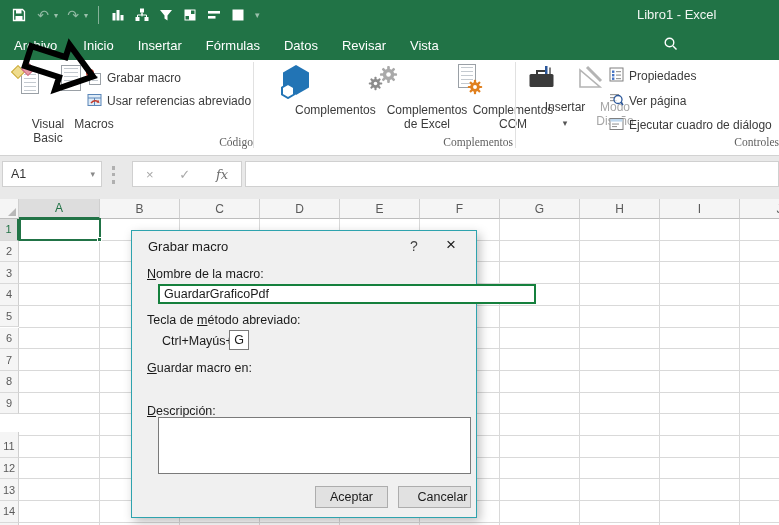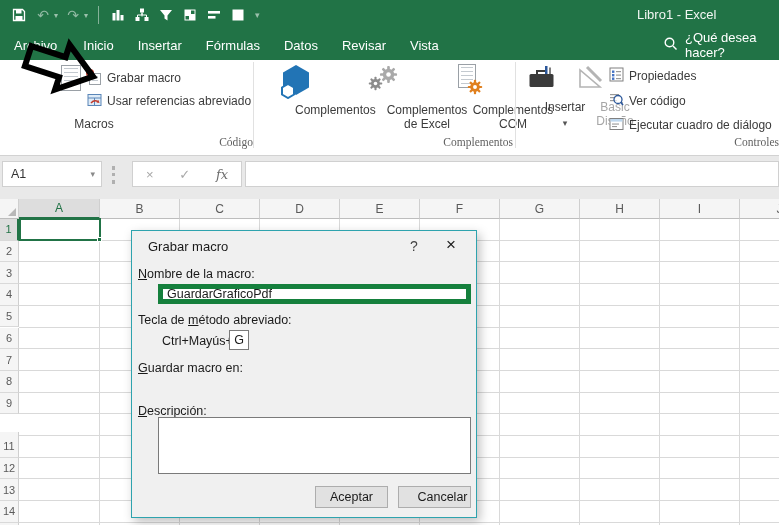--- a/index.html
+++ b/index.html
@@ -58,23 +58,23 @@
   .vline { position:absolute; top:219px; height:306px; width:1px; background:#d9d9d9; }
   .hline { position:absolute; left:19px; width:760px; height:1px; background:#d9d9d9; }
   .selcell { position:absolute; left:19px; top:218px; width:82px; height:23px; border:2px solid #217346; background:#fff; z-index:3; }
   .selcell .handle { position:absolute; right:-3px; bottom:-3px; width:5px; height:5px; background:#217346; border:1px solid #fff; }
 
   
   .dialog { position:absolute; left:131px; top:230px; width:346px; height:288px; background:#f0f0f0; border:1px solid #2ea3ae; box-shadow:3px 4px 10px rgba(0,0,0,.25); z-index:10; font-size:12.5px; color:#1a1a1a; }
   .dlg-title { position:absolute; left:16px; top:8px; font-size:13px; }
   .dlg-help { position:absolute; left:272px; top:7px; font-size:14px; color:#444; width:20px; text-align:center; }
   .dlg-close { position:absolute; left:306px; top:4px; font-size:17px; color:#1a1a1a; width:26px; text-align:center; }
-  .dlg-label { position:absolute; left:6px; }
+  .dlg-label { position:absolute; left:15px; }
   .u { text-decoration:underline; }
-  .dlg-input { position:absolute; left:26px; width:313px; height:20px; border:5px solid #15803d; background:#fff; font-size:12.5px; font-family:inherit; color:#1a1a1a; padding:0 4px; }
+  .dlg-input { position:absolute; left:26px; width:378px; height:20px; border:2px solid #15803d; background:#fff; font-size:12.5px; font-family:inherit; color:#1a1a1a; padding:0 4px; }
   .keybox { position:absolute; left:97px; top:99px; width:20px; height:20px; border:1px solid #7a7a7a; background:#fff; display:flex; align-items:center; justify-content:center; }
   .combo { position:absolute; left:26px; top:142px; width:313px; height:21px; border:1px solid #7a7a7a; background:#fff; display:flex; align-items:center; }
   .combo .val { padding-left:5px; flex:1; }
   .combo .dd { width:20px; height:100%; background:#e9e9e9; border-left:1px solid #a8a8a8; position:relative; }
   .chev { position:absolute; left:6px; top:6px; width:7px; height:7px; border-right:1.6px solid #555; border-bottom:1.6px solid #555; transform:rotate(45deg) scale(1,.8); }
   .dlg-textarea { position:absolute; left:26px; top:186px; width:313px; height:57px; border:1px solid #7a7a7a; background:#fff; resize:none; font-family:inherit; }
   .dlg-btn { position:absolute; top:255px; width:73px; height:22px; background:#e1e1e1; border:1px solid #adadad; font-size:12.5px; color:#1a1a1a; display:flex; align-items:center; justify-content:center; }
 
   .arrow-anno { position:absolute; left:20px; top:30px; width:80px; height:76px; z-index:20; }
 </style>
@@ -151,37 +151,45 @@
       <div class="tab">Revisar</div>
       <div class="tab">Vista</div>
     </div>
   <div class="tell-me" style="position:absolute;left:655px;top:30px;height:30px;">
     <span>
       <svg width="15" height="15">
           <circle cx="6.5" cy="6.5" r="4.3" fill="none" stroke="#fff" stroke-width="1.4"></circle>
           <line x1="10" y1="10" x2="13.5" y2="13.5" stroke="#fff" stroke-width="1.4"></line>
         </svg>
     </span>
-    <span>¿Qué desea hacer?</span>
   </div>
 
   <div class="ribbon">
     <svg width="0" height="0" style="position:absolute">
       <defs>
         <symbol id="gear" viewBox="0 0 20 20">
           <rect x="8.6" y="1" width="2.8" height="18" rx="1"></rect>
           <rect x="8.6" y="1" width="2.8" height="18" rx="1" transform="rotate(45 10 10)"></rect>
           <rect x="8.6" y="1" width="2.8" height="18" rx="1" transform="rotate(90 10 10)"></rect>
           <rect x="8.6" y="1" width="2.8" height="18" rx="1" transform="rotate(135 10 10)"></rect>
           <circle cx="10" cy="10" r="6"></circle>
           <circle cx="10" cy="10" r="2.4" fill="#ffffff"></circle>
         </symbol>
       </defs>
     </svg>
 
+    <div class="bigbtn" style="left:4px;width:44px;">
+      <span style="position:absolute;left:8px;top:4px;width:30px;height:32px;">
+        <span class="sheet" style="position:absolute;left:9px;top:7px;width:18px;height:23px;"></span>
+        <span class="diamond" style="left:1px;top:3px;width:10px;height:10px;background:#efdc8e;border:1px solid #c9a93b;"></span>
+        <span class="diamond" style="left:11px;top:0;width:10px;height:10px;background:#e89aa6;border:1px solid #c96a7e;"></span>
+      </span>
+      <span class="lbl" style="top:57px;">Visual</span>
+      <span class="lbl" style="top:71px;">Basic</span>
+    </div>
     <div class="bigbtn" style="left:50px;width:44px;">
       <span class="sheet" style="position:absolute;left:11px;top:5px;width:20px;height:26px;"></span>
       <span class="lbl" style="top:57px;">Macros</span>
     </div>
 
     <div class="smallbtn" style="left:87px;top:9px;">
       <span style="position:relative;width:15px;height:15px;">
         <span class="sheet" style="position:absolute;left:2px;top:2px;width:12px;height:12px;"></span>
         <span style="position:absolute;left:-1px;top:-2px;width:8px;height:8px;border-radius:50%;background:#c0392b;"></span>
       </span>
@@ -246,21 +254,21 @@
       <span class="lbl" style="top:40px;">Insertar</span>
       <span class="lbl" style="top:56px;font-size:9px;color:#555;">▾</span>
     </div>
     <div class="bigbtn gray-txt" style="left:567px;width:48px;">
       <span style="position:absolute;left:11px;top:5px;">
         <svg width="26" height="26">
             <polygon points="2,22 22,22 2,5" fill="none" stroke="#b4b4b4" stroke-width="1.6"></polygon>
             <line x1="9" y1="2" x2="23" y2="16" stroke="#b4b4b4" stroke-width="3"></line>
           </svg>
       </span>
-      <span class="lbl" style="top:40px;">Basic</span>
+      <span class="lbl" style="top:40px;">Modo</span>
       <span class="lbl" style="top:54px;">Diseño</span>
     </div>
     <div class="smallbtn" style="left:609px;top:7px;">
       <span>
         <svg width="15" height="15">
             <rect x="1" y="1" width="13" height="13" fill="#fff" stroke="#808080"></rect>
             <rect x="3" y="3.5" width="2.4" height="2.4" fill="#4472c4"></rect>
             <rect x="3" y="7" width="2.4" height="2.4" fill="#4472c4"></rect>
             <rect x="3" y="10.5" width="2.4" height="2.4" fill="#4472c4"></rect>
             <rect x="7" y="4" width="5" height="1.2" fill="#9a9a9a"></rect>
@@ -273,21 +281,21 @@
     <div class="smallbtn" style="left:609px;top:32px;">
       <span>
         <svg width="15" height="15">
             <rect x="1" y="2" width="9" height="1.2" fill="#9a9a9a"></rect>
             <rect x="1" y="5" width="6" height="1.2" fill="#9a9a9a"></rect>
             <rect x="1" y="8" width="7" height="1.2" fill="#9a9a9a"></rect>
             <circle cx="9" cy="7.5" r="4" fill="rgba(255,255,255,.7)" stroke="#2b579a" stroke-width="1.3"></circle>
             <line x1="11.8" y1="10.3" x2="14" y2="13" stroke="#2b579a" stroke-width="1.6"></line>
           </svg>
       </span>
-      <span>Ver código</span>
+      <span>Ver página</span>
     </div>
     <div class="smallbtn" style="left:609px;top:56px;">
       <span>
         <svg width="15" height="14">
             <rect x="1" y="1.5" width="13" height="11" fill="#fff" stroke="#808080"></rect>
             <rect x="1.5" y="2" width="12" height="2.6" fill="#bdd7ee"></rect>
             <rect x="3" y="6.5" width="7" height="1.1" fill="#9a9a9a"></rect>
             <rect x="3" y="9" width="5" height="1.1" fill="#9a9a9a"></rect>
           </svg>
       </span>

